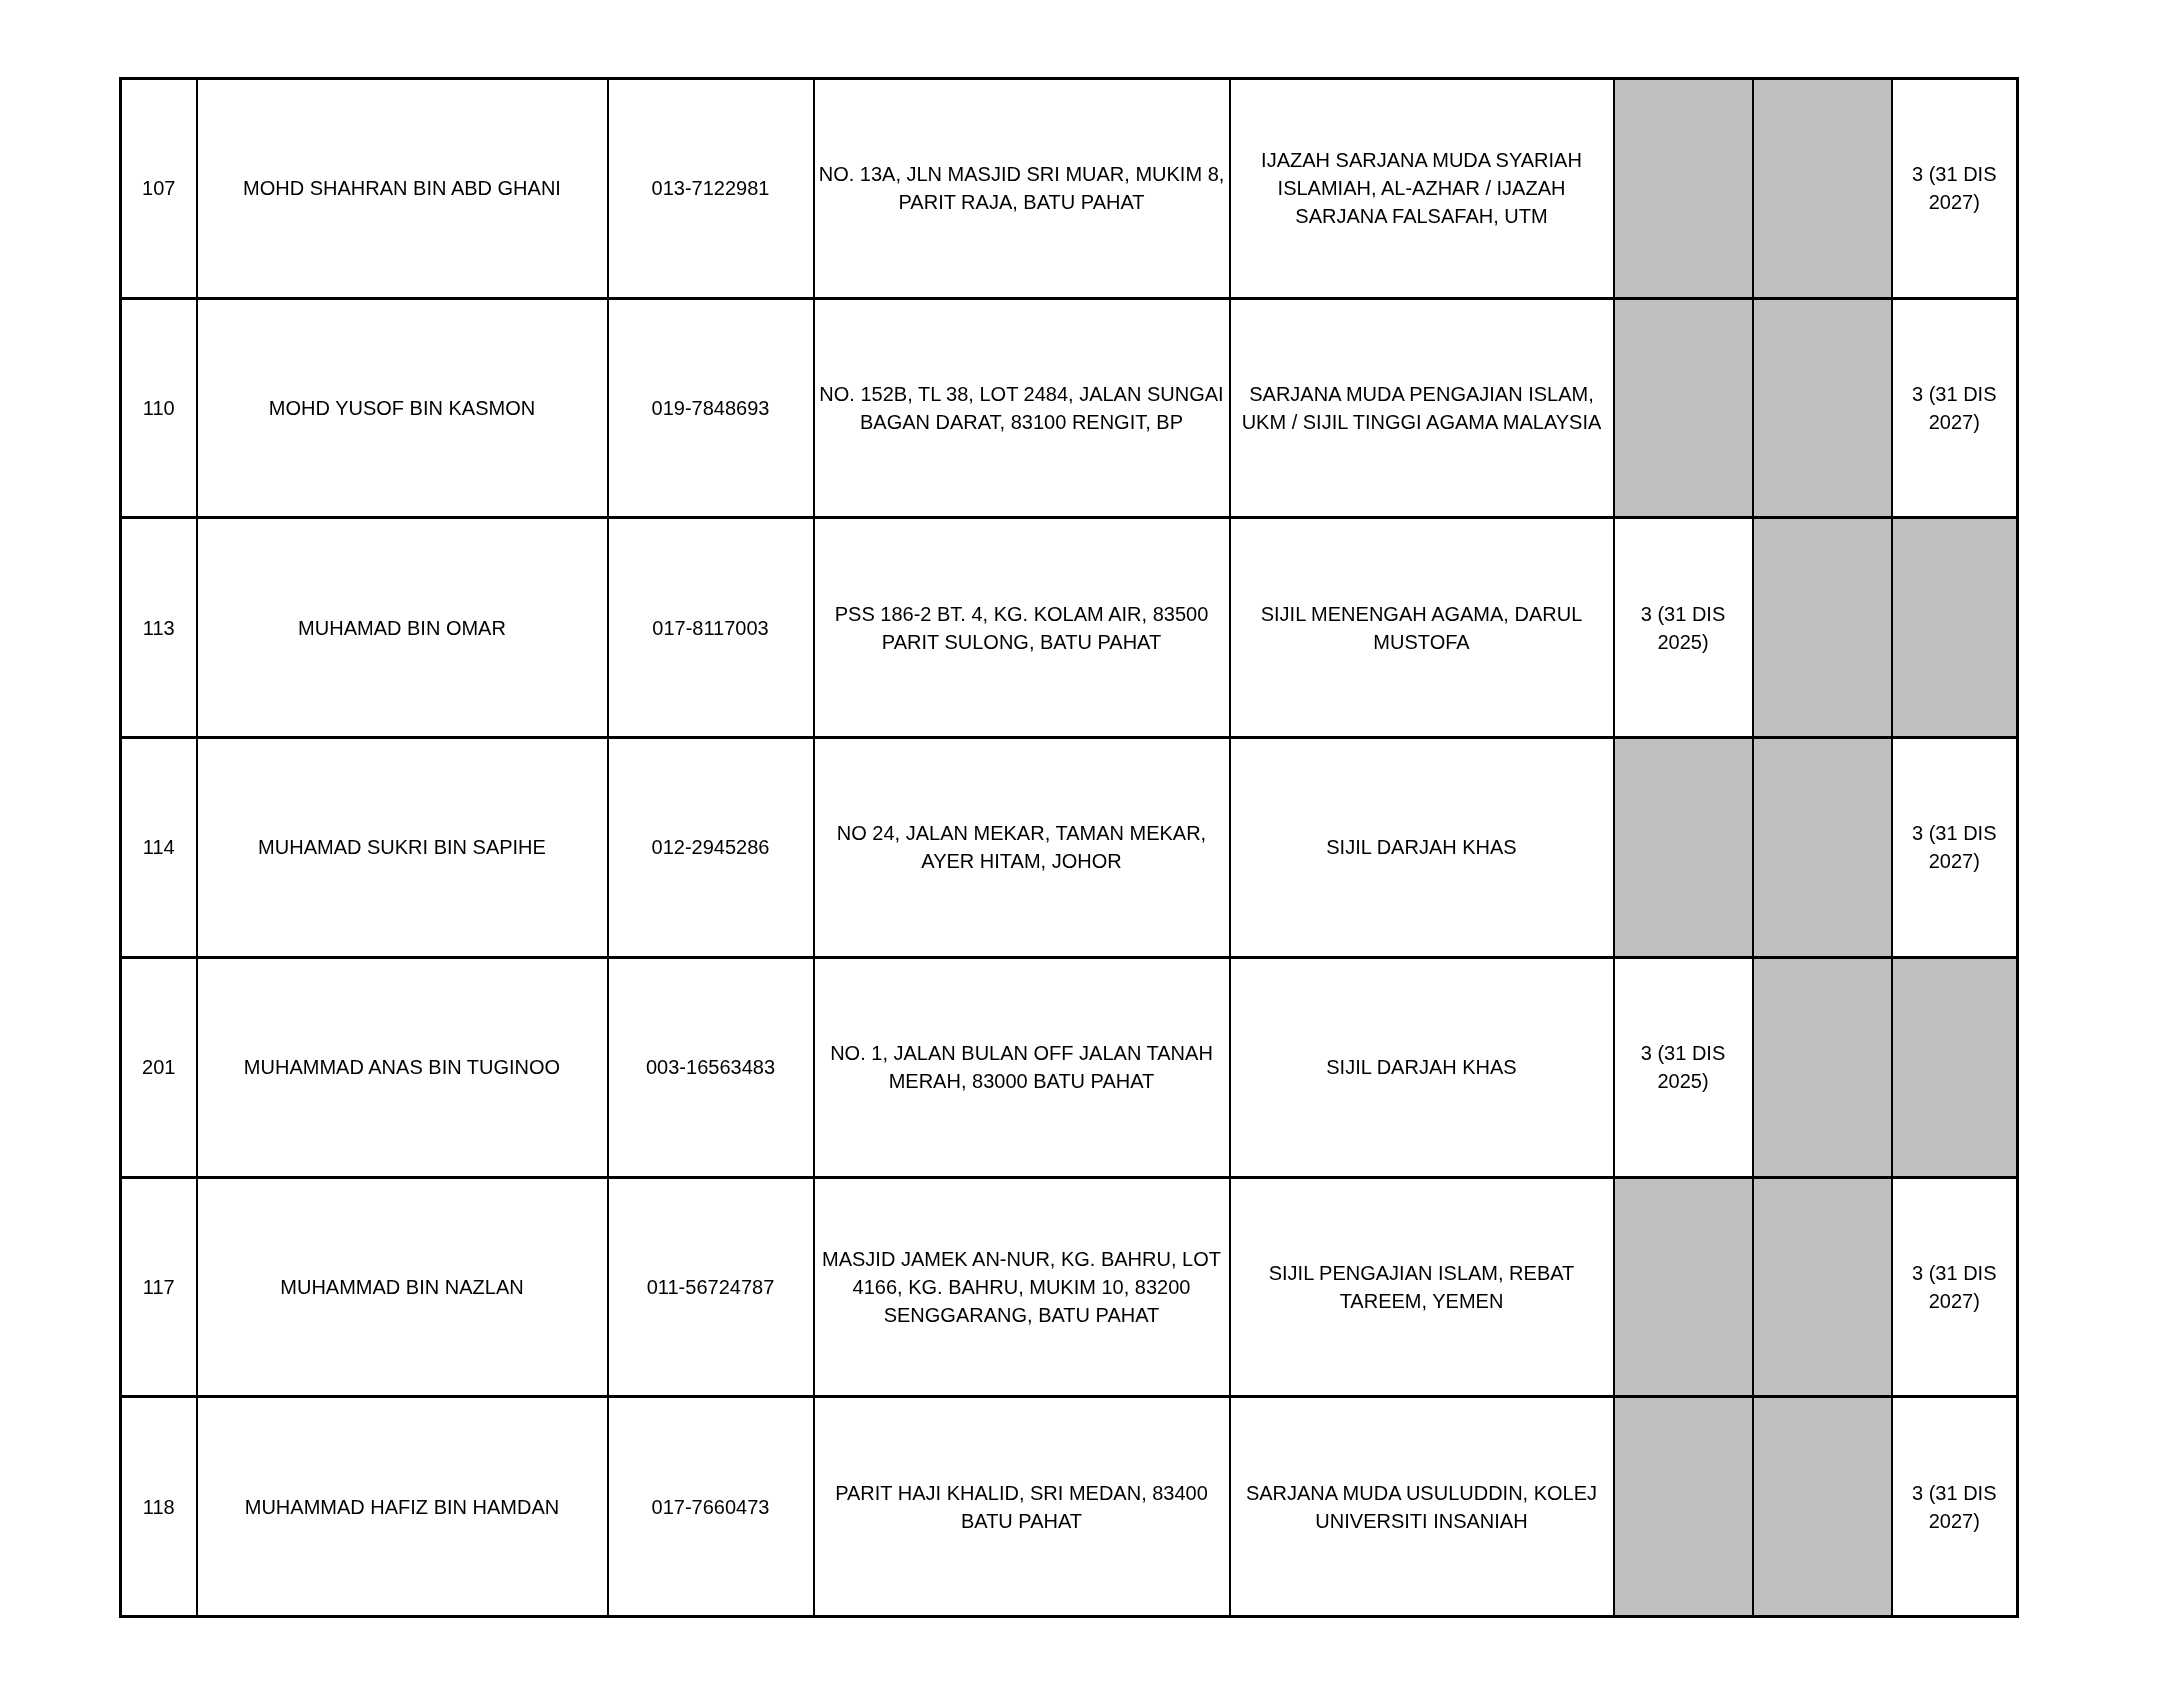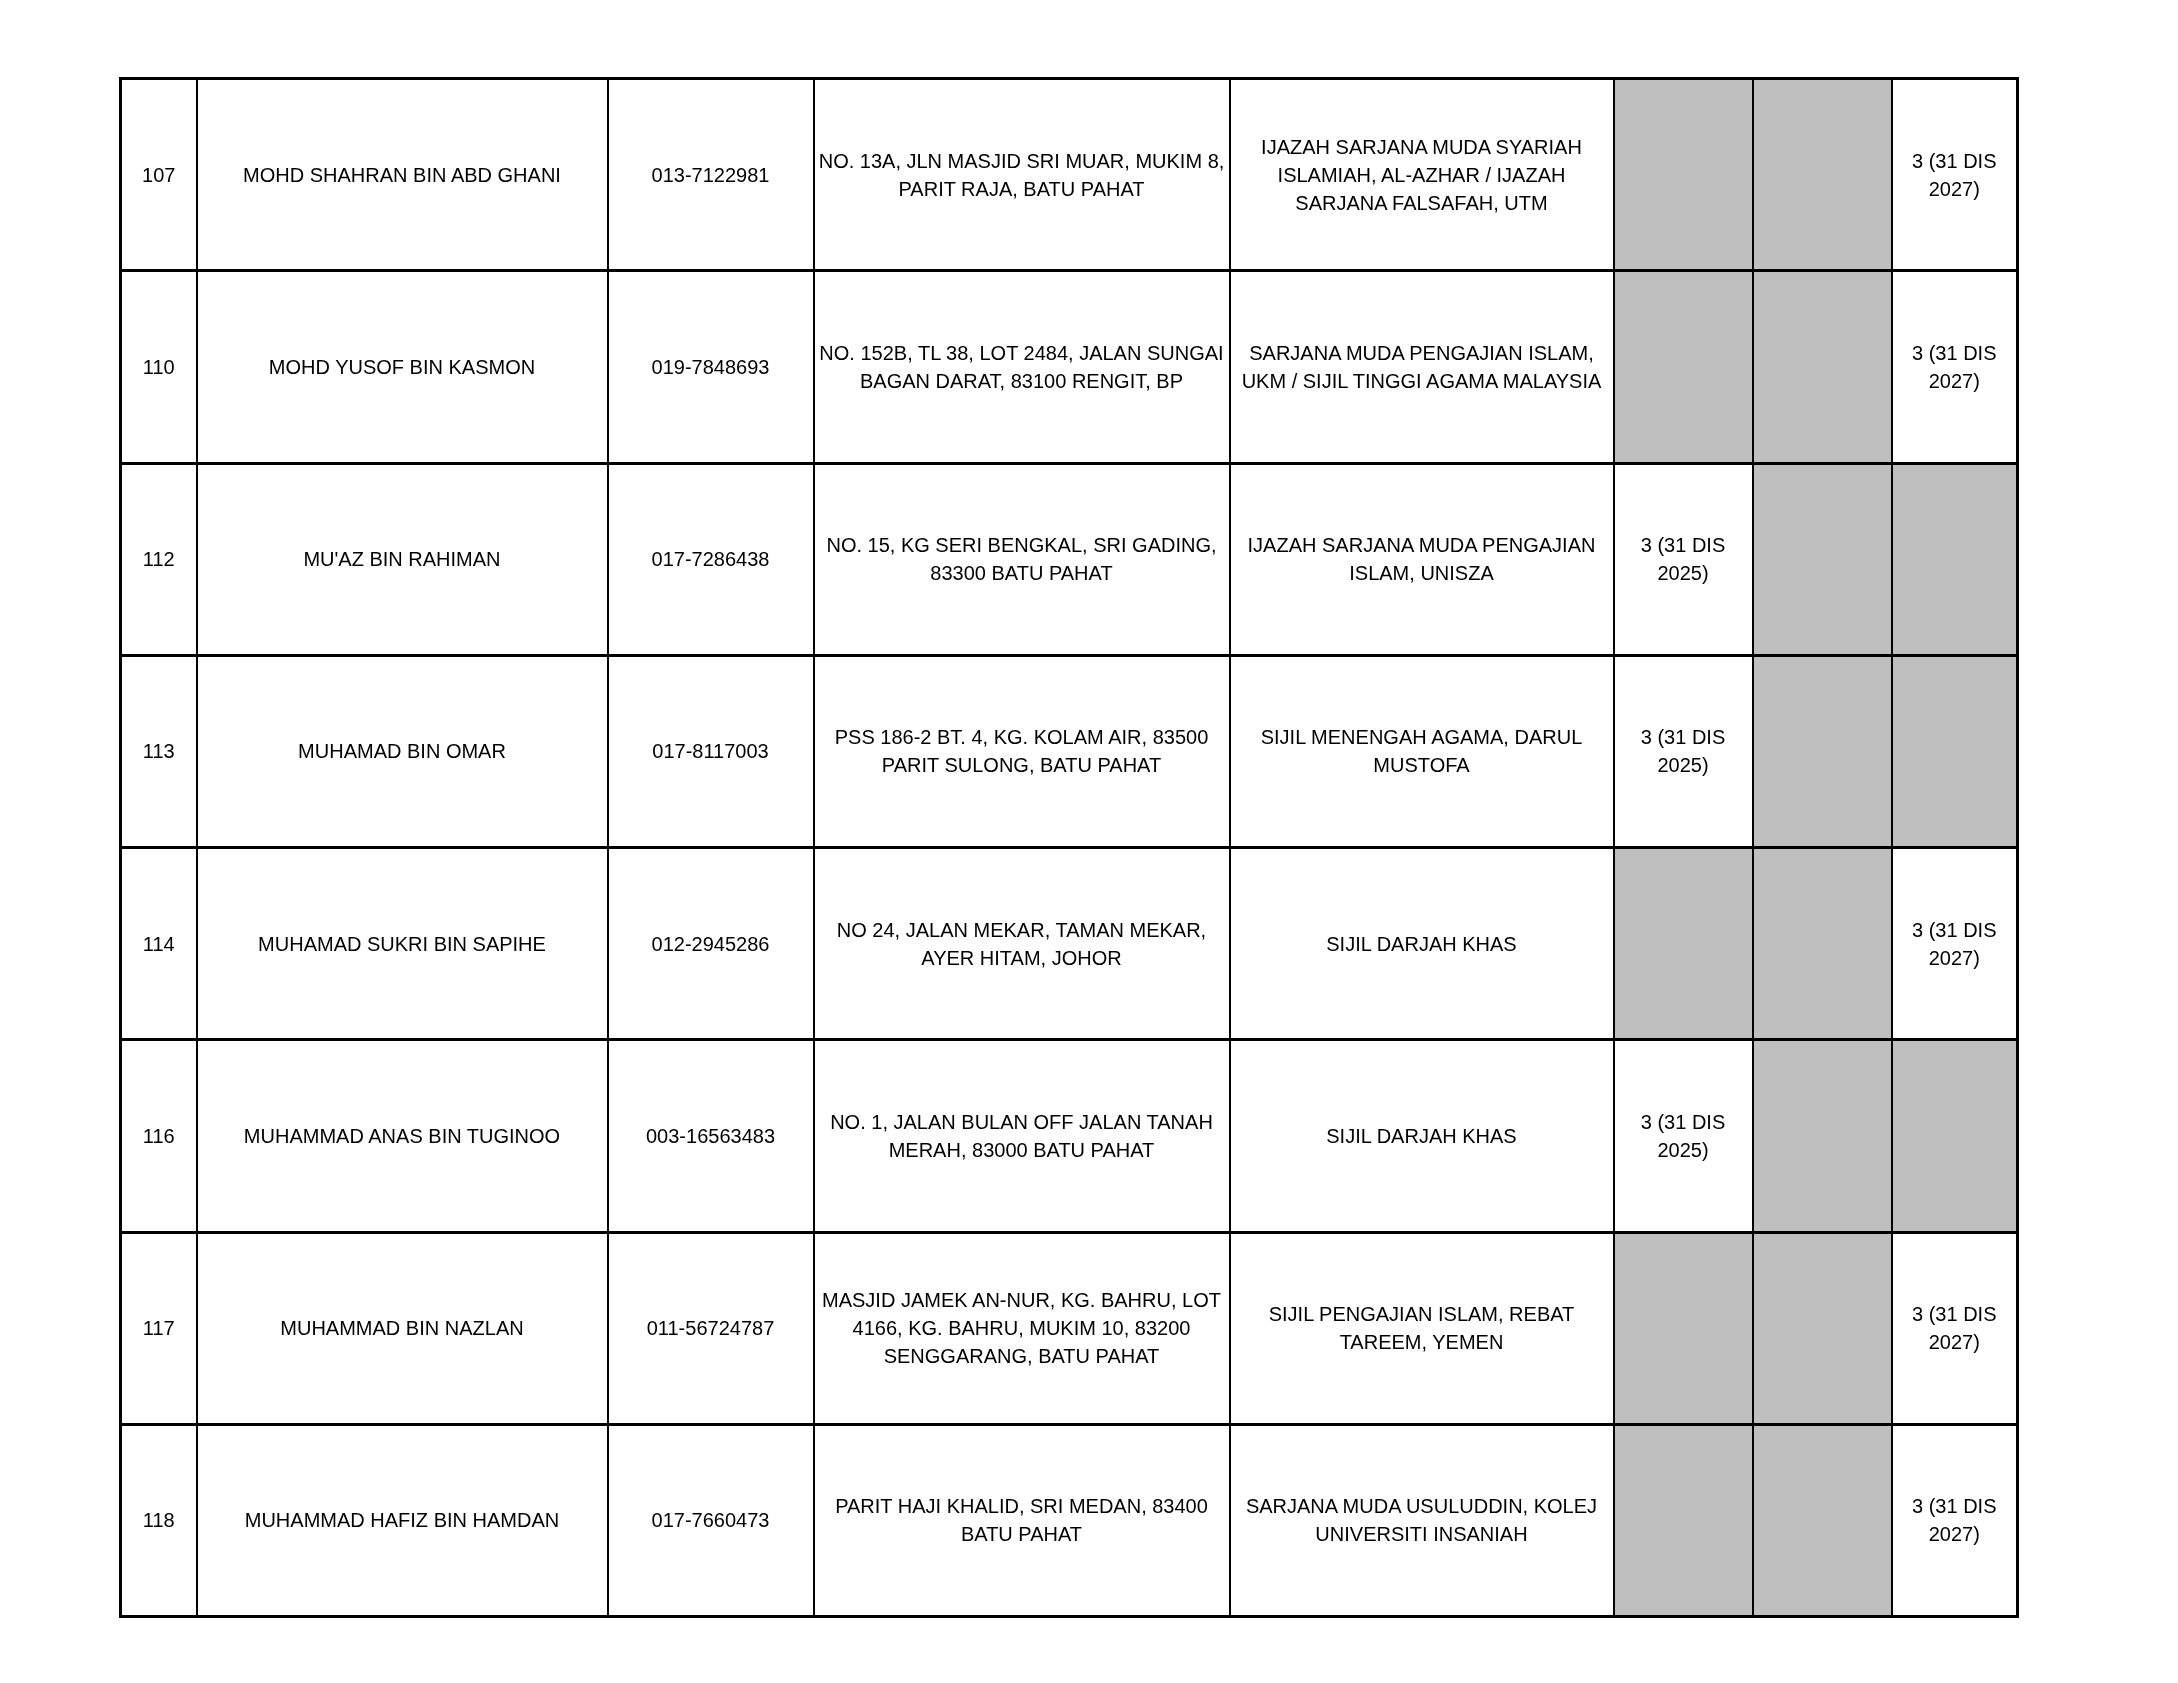--- a/index.html
+++ b/index.html
@@ -74,51 +74,41 @@
         <td>110</td>
         <td>MOHD YUSOF BIN KASMON</td>
         <td>019-7848693</td>
         <td>NO. 152B, TL 38, LOT 2484, JALAN SUNGAI BAGAN DARAT, 83100 RENGIT, BP</td>
         <td>SARJANA MUDA PENGAJIAN ISLAM, UKM / SIJIL TINGGI AGAMA MALAYSIA</td>
         <td class="renewal shaded"></td>
         <td class="renewal shaded"></td>
         <td class="renewal">3 (31 DIS 2027)</td>
       </tr>
       <tr>
-        <td>112</td>
-        <td>MU'AZ BIN RAHIMAN</td>
-        <td>017-7286438</td>
-        <td>NO. 15, KG SERI BENGKAL, SRI GADING, 83300 BATU PAHAT</td>
-        <td>IJAZAH SARJANA MUDA PENGAJIAN ISLAM, UNISZA</td>
-        <td class="renewal">3 (31 DIS 2025)</td>
-        <td class="renewal shaded"></td>
-        <td class="renewal shaded"></td>
-      </tr>
-      <tr>
         <td>113</td>
         <td>MUHAMAD BIN OMAR</td>
         <td>017-8117003</td>
         <td>PSS 186-2 BT. 4, KG. KOLAM AIR, 83500 PARIT SULONG, BATU PAHAT</td>
         <td>SIJIL MENENGAH AGAMA, DARUL MUSTOFA</td>
         <td class="renewal">3 (31 DIS 2025)</td>
         <td class="renewal shaded"></td>
         <td class="renewal shaded"></td>
       </tr>
       <tr>
         <td>114</td>
         <td>MUHAMAD SUKRI BIN SAPIHE</td>
         <td>012-2945286</td>
         <td>NO 24, JALAN MEKAR, TAMAN MEKAR, AYER HITAM, JOHOR</td>
         <td>SIJIL DARJAH KHAS</td>
         <td class="renewal shaded"></td>
         <td class="renewal shaded"></td>
         <td class="renewal">3 (31 DIS 2027)</td>
       </tr>
       <tr>
-        <td>116</td>
+        <td>201</td>
         <td>MUHAMMAD ANAS BIN TUGINOO</td>
         <td>003-16563483</td>
         <td>NO. 1, JALAN BULAN OFF JALAN TANAH MERAH, 83000 BATU PAHAT</td>
         <td>SIJIL DARJAH KHAS</td>
         <td class="renewal">3 (31 DIS 2025)</td>
         <td class="renewal shaded"></td>
         <td class="renewal shaded"></td>
       </tr>
       <tr>
         <td>117</td>

